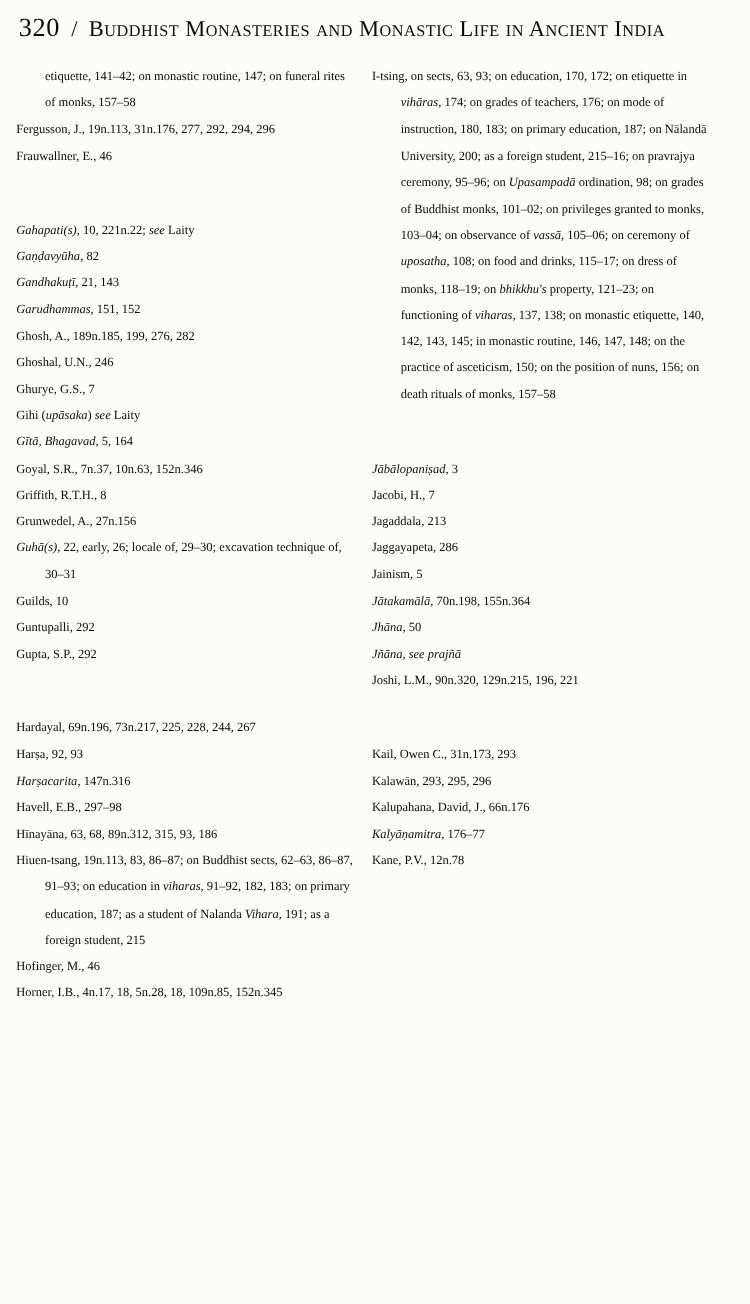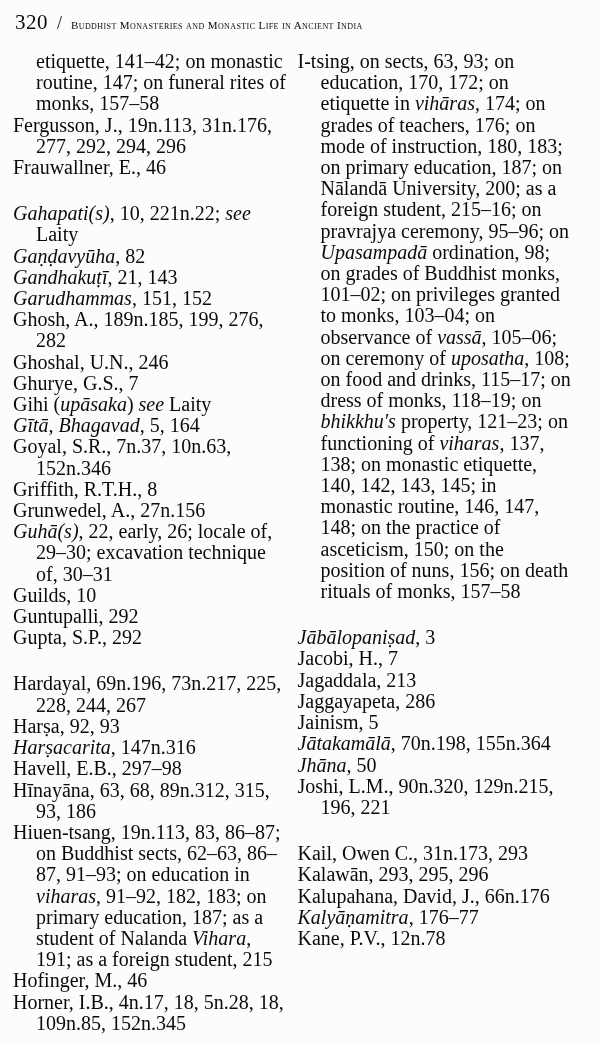--- a/index.html
+++ b/index.html
@@ -17,35 +17,35 @@
     display: flex;
     align-items: baseline;
     gap: 9px;
     margin: 2px 0 16px 2px;
     white-space: nowrap;
   }
   .pagenum { font-size: 21px; letter-spacing: 0.5px; }
   .sep { font-size: 18px; }
   .running-title {
     font-variant: small-caps;
-    font-size: 11px;
+    font-size: 18px;
     letter-spacing: 0.4px;
   }
 
   .columns { display: flex; gap: 11px; }
   .col {
     width: 286px;
-    font-size: 20px;
+    font-size: 10px;
     line-height: 21.2px;
     text-align: left;
   }
 
   .entry { padding-left: 23px; text-indent: -23px; }
   .entry.cont { text-indent: 0; }   
-  .entry.gap { margin-top: 25px; }  
+  .entry.gap { margin-top: 38px; }  
   .entry i { font-style: italic; }
 </style>
 </head>
 <body>
 
 <div class="page">
 
   <header class="running-head">
     <span class="pagenum">320</span>
     <span class="sep">/</span>
@@ -84,20 +84,21 @@
       </div>
     <div class="col">
         <div class="entry"><span>I-tsing, on sects, 63, 93; on education, 170, 172; on etiquette in </span><i>vihāras</i><span>, 174; on grades of teachers, 176; on mode of instruction, 180, 183; on primary education, 187; on Nālandā University, 200; as a foreign student, 215–16; on pravrajya ceremony, 95–96; on </span><i>Upasampadā</i><span> ordination, 98; on grades of Buddhist monks, 101–02; on privileges granted to monks, 103–04; on observance of </span><i>vassā</i><span>, 105–06; on ceremony of </span><i>uposatha</i><span>, 108; on food and drinks, 115–17; on dress of monks, 118–19; on </span><i>bhikkhu's</i><span> property, 121–23; on functioning of </span><i>viharas</i><span>, 137, 138; on monastic etiquette, 140, 142, 143, 145; in monastic routine, 146, 147, 148; on the practice of asceticism, 150; on the position of nuns, 156; on death rituals of monks, 157–58</span></div>
         <div class="entry gap"><i>Jābālopaniṣad</i><span>, 3</span></div>
         <div class="entry"><span>Jacobi, H., 7</span></div>
         <div class="entry"><span>Jagaddala, 213</span></div>
         <div class="entry"><span>Jaggayapeta, 286</span></div>
         <div class="entry"><span>Jainism, 5</span></div>
         <div class="entry"><i>Jātakamālā</i><span>, 70n.198, 155n.364</span></div>
         <div class="entry"><i>Jhāna</i><span>, 50</span></div>
+        <div class="entry"><i>Jñāna, see prajñā</i></div>
         <div class="entry"><span>Joshi, L.M., 90n.320, 129n.215, 196, 221</span></div>
         <div class="entry gap"><span>Kail, Owen C., 31n.173, 293</span></div>
         <div class="entry"><span>Kalawān, 293, 295, 296</span></div>
         <div class="entry"><span>Kalupahana, David, J., 66n.176</span></div>
         <div class="entry"><i>Kalyāṇamitra</i><span>, 176–77</span></div>
         <div class="entry"><span>Kane, P.V., 12n.78</span></div>
       </div>
   </main>
 
 </div>

